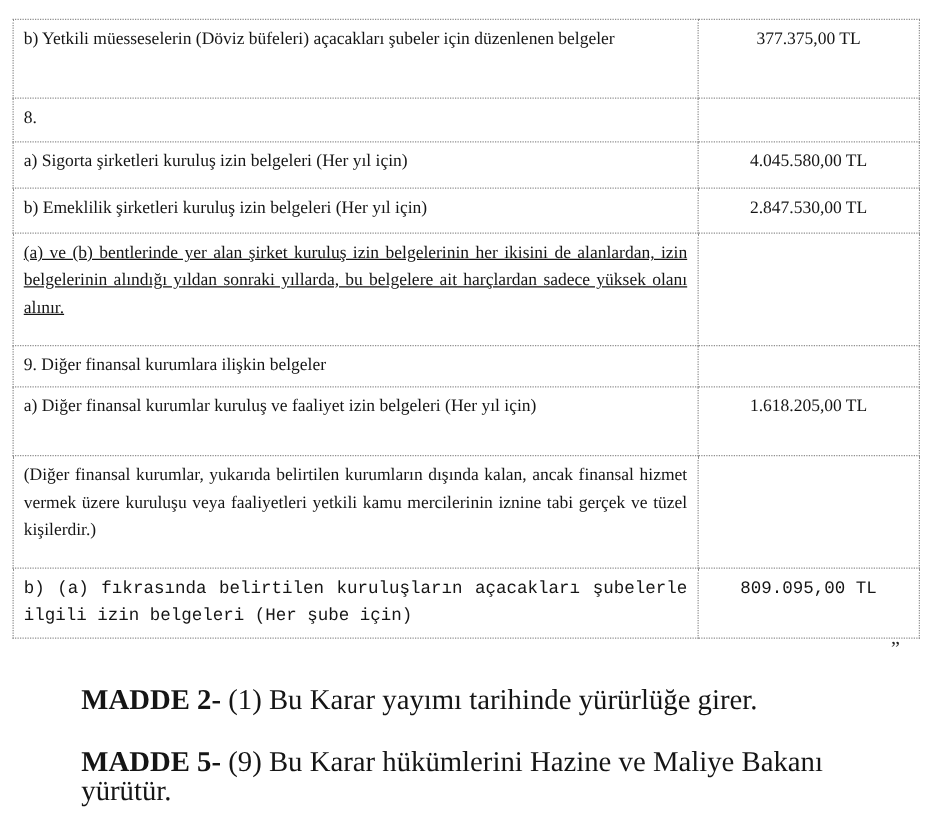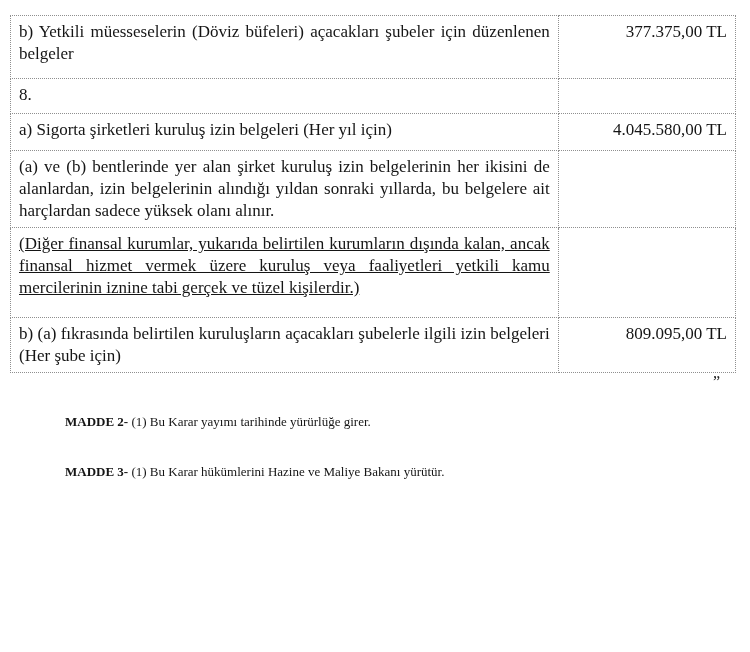--- a/index.html
+++ b/index.html
@@ -21,32 +21,32 @@
   }
   table.fees {
     border-collapse: collapse;
     margin: 15px 0 0 10px;
     width: 726px;
     table-layout: fixed;
   }
   table.fees td {
     border: 1px dotted #8f8f8f;
     vertical-align: top;
-    font-size: 17px;
+    font-size: 14px;
     line-height: 22px;
     padding: 5px 8px 5px 8px;
     overflow: hidden;
   }
   td.label-cell {
     width: 530px;
     text-align: justify;
   }
   td.amount-cell {
     width: 160px;
-    text-align: right;
+    text-align: center;
     padding-right: 12px;
     white-space: nowrap;
   }
   
   tr:nth-child(1)  td { height: 52px; }
   tr:nth-child(2)  td { height: 24px; }
   tr:nth-child(3)  td { height: 26px; margin-top: 20px; }
   tr:nth-child(4)  td { height: 25px; }
   tr:nth-child(5)  td { height: 79px; text-decoration: underline; }
   tr:nth-child(6)  td { height: 19px; }
@@ -57,21 +57,21 @@
   .closing-quote {
     text-align: right;
     padding-right: 30px;
     font-size: 16px;
     line-height: 16px;
     margin-top: 1px;
     color: #222;
   }
   .madde {
     margin: 0 20px 0 65px;
-    font-size: 13px;
+    font-size: 23px;
     line-height: 23px;
   }
   .madde-2 { margin-top: 20px; }
   .madde-3 { margin-top: 27px; }
   .madde .bold { font-weight: bold; }
 </style>
 </head>
 <body>
 
 <div class="page">
@@ -84,33 +84,45 @@
       </tr>
       <tr>
         <td class="label-cell">8.</td>
         <td class="amount-cell"></td>
       </tr>
       <tr>
         <td class="label-cell">a) Sigorta şirketleri kuruluş izin belgeleri (Her yıl için)</td>
         <td class="amount-cell">4.045.580,00 TL</td>
       </tr>
       <tr>
+        <td class="label-cell">b) Emeklilik şirketleri kuruluş izin belgeleri (Her yıl için)</td>
+        <td class="amount-cell">2.847.530,00 TL</td>
+      </tr>
+      <tr>
         <td class="label-cell">(a) ve (b) bentlerinde yer alan şirket kuruluş izin belgelerinin her ikisini de alanlardan, izin belgelerinin alındığı yıldan sonraki yıllarda, bu belgelere ait harçlardan sadece yüksek olanı alınır.</td>
         <td class="amount-cell"></td>
       </tr>
       <tr>
-        <td class="label-cell">(Diğer finansal kurumlar, yukarıda belirtilen kurumların dışında kalan, ancak finansal hizmet vermek üzere kuruluş veya faaliyetleri yetkili kamu mercilerinin iznine tabi gerçek ve tüzel kişilerdir.)</td>
+        <td class="label-cell">9. Diğer finansal kurumlara ilişkin belgeler</td>
+        <td class="amount-cell"></td>
+      </tr>
+      <tr>
+        <td class="label-cell">a) Diğer finansal kurumlar kuruluş ve faaliyet izin belgeleri (Her yıl için)</td>
+        <td class="amount-cell">1.618.205,00 TL</td>
+      </tr>
+      <tr>
+        <td class="label-cell">(Diğer finansal kurumlar, yukarıda belirtilen kurumların dışında kalan, ancak finansal hizmet vermek üzere kuruluşu veya faaliyetleri yetkili kamu mercilerinin iznine tabi gerçek ve tüzel kişilerdir.)</td>
         <td class="amount-cell"></td>
       </tr>
       <tr>
         <td class="label-cell">b) (a) fıkrasında belirtilen kuruluşların açacakları şubelerle ilgili izin belgeleri (Her şube için)</td>
         <td class="amount-cell">809.095,00 TL</td>
       </tr>
     </tbody>
   </table>
 
   <div class="closing-quote">”</div>
 
   <p class="madde madde-2"><span class="bold">MADDE 2-</span><span> (1) Bu Karar yayımı tarihinde yürürlüğe girer.</span></p>
 
-  <p class="madde madde-3"><span class="bold">MADDE 3-</span><span> (1) Bu Karar hükümlerini Hazine ve Maliye Bakanı yürütür.</span></p>
+  <p class="madde madde-3"><span class="bold">MADDE 5-</span><span> (9) Bu Karar hükümlerini Hazine ve Maliye Bakanı yürütür.</span></p>
 
 </div>
 
 </body></html>

